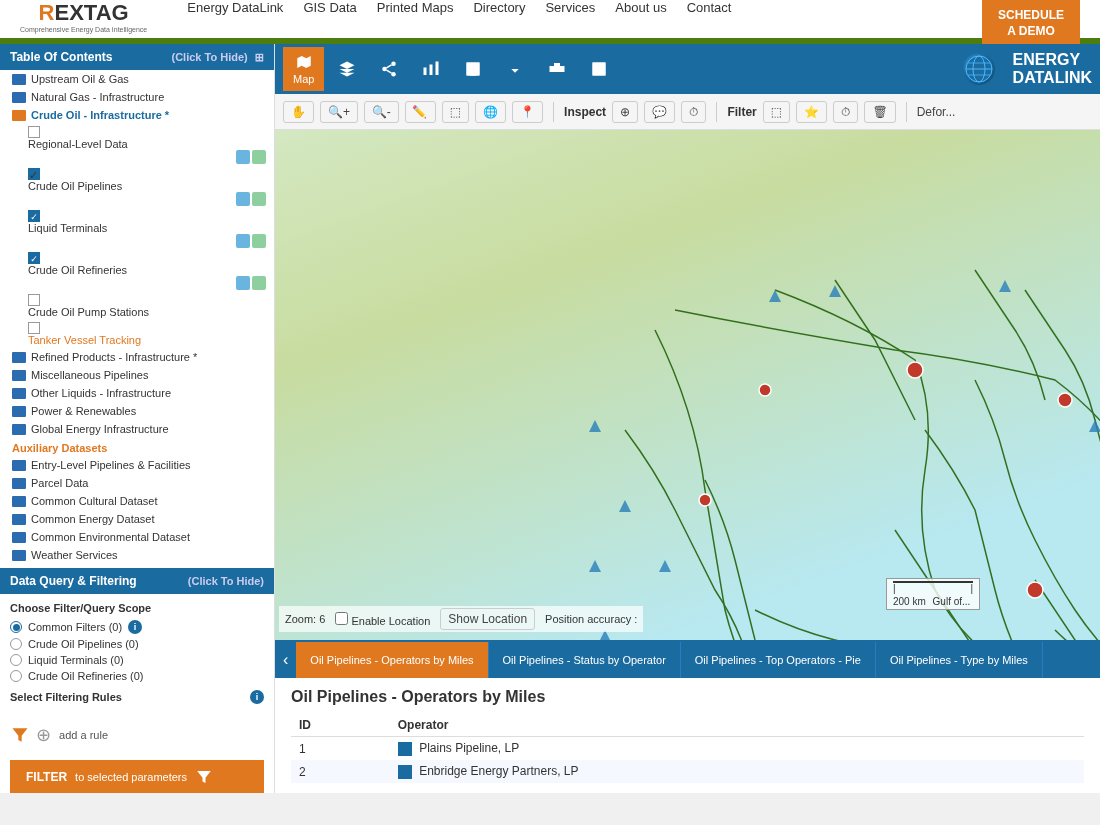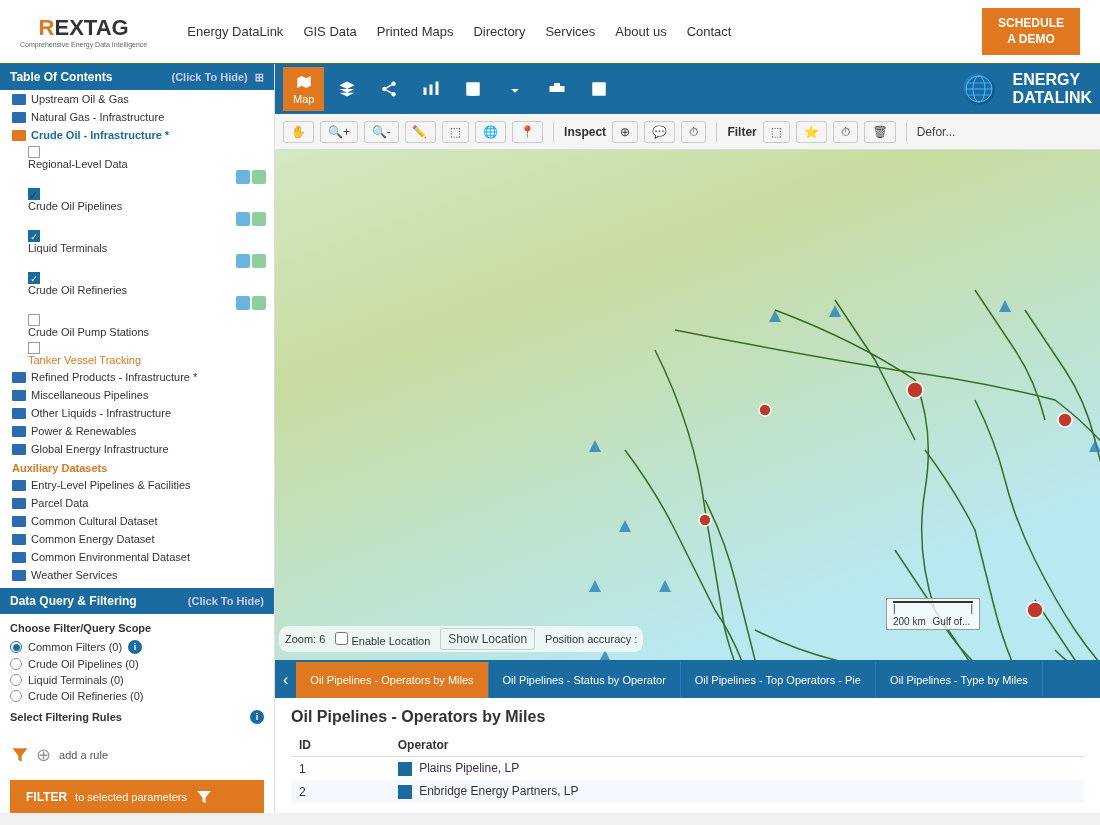--- a/index.html
+++ b/index.html
@@ -1,25 +1,25 @@
 <!DOCTYPE html>
 <html><head>
   <meta charset="utf-8">
   <style>
     * { box-sizing: border-box; margin: 0; padding: 0; }
     body { font-family: Arial, sans-serif; font-size: 12px; background: #f0f0f0; width: 1100px; height: 825px; overflow: hidden; }
 
     
     #top-nav {
       background: #fff;
-      border-bottom: 1px solid #4d7c0f;
-      display: flex;
-      align-items: center;
+      border-bottom: 6px solid #4d7c0f;
+      display: flex;
+      align-items: flex-start;
       padding: 0 20px;
-      height: 64px;
+      height: 44px;
     }
     #logo-area {
       display: flex;
       flex-direction: column;
       align-items: center;
       margin-right: 40px;
     }
     #logo-sub { font-size: 8px; color: #666; }
     #nav-links {
       display: flex;
@@ -421,21 +421,20 @@
       position: absolute;
       bottom: 8px;
       left: 4px;
       font-size: 11px;
       color: #333;
       background: rgba(255,255,255,0.7);
       padding: 2px 6px;
       display: flex;
       align-items: center;
       gap: 10px;
-      border-radius: 9px;
     }
 
     
     #pipeline-svg {
       position: absolute;
       top: 0; left: 0;
       width: 100%; height: 100%;
       pointer-events: none;
     }
   </style>

